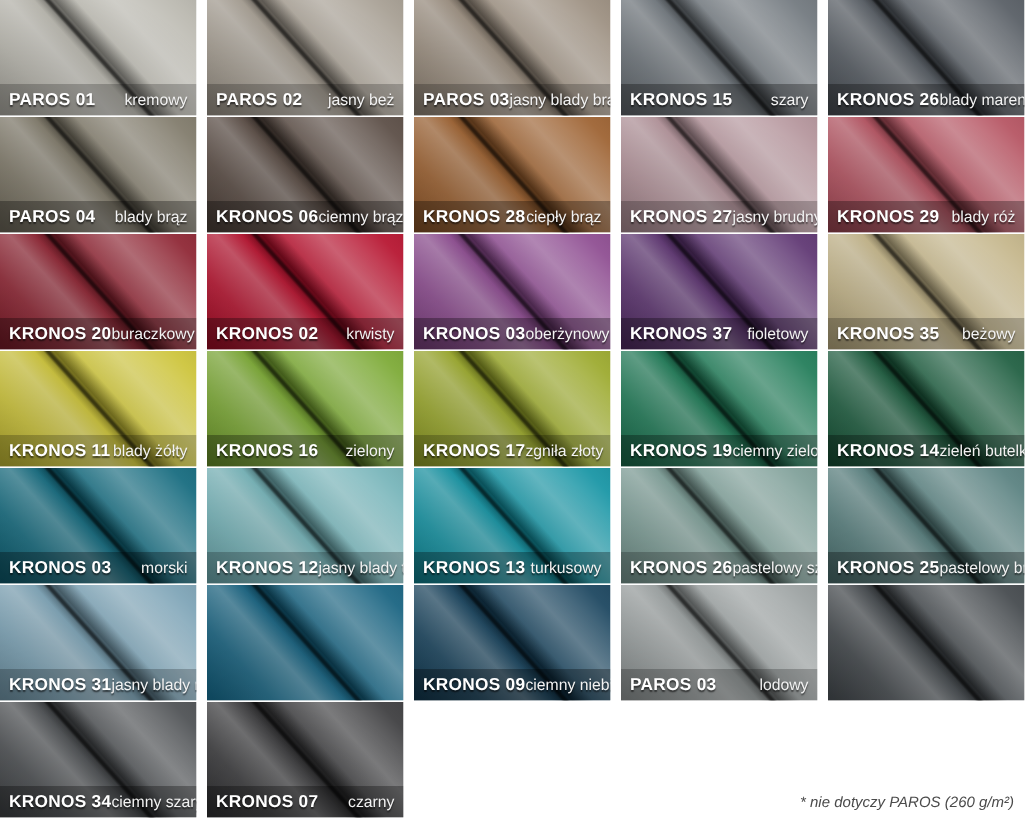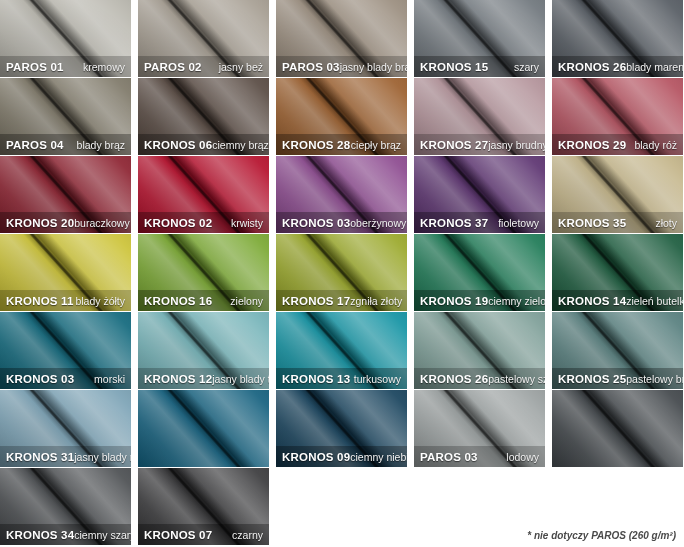--- a/index.html
+++ b/index.html
@@ -86,21 +86,21 @@
   }
   
   .swatch.light .labelbar{ background:rgba(0,0,0,0.22); }
 
   #footnote{
     position:absolute;
     right:8px;
     bottom:6px;
     font-size:10px;
     font-style:italic;
-    font-weight:bold;
+    font-weight:normal;
     color:#4a4a4a;
     white-space:nowrap;
   }
 </style>
 </head>
 <body>
 
 <div id="catalog">
     <div class="swatch light">
       <div class="fabric" style="--c: #b9b7ae;"></div>
@@ -197,21 +197,21 @@
       <div class="fabric" style="--c: #5c3370;"></div>
       <div class="labelbar">
         <span class="code">KRONOS 37</span>
         <span class="name">fioletowy</span>
       </div>
     </div>
     <div class="swatch light">
       <div class="fabric" style="--c: #c3b488;"></div>
       <div class="labelbar">
         <span class="code">KRONOS 35</span>
-        <span class="name">złoty</span>
+        <span class="name">beżowy</span>
       </div>
     </div>
     <div class="swatch light">
       <div class="fabric" style="--c: #ccc337;"></div>
       <div class="labelbar">
         <span class="code">KRONOS 11</span>
         <span class="name">blady żółty</span>
       </div>
     </div>
     <div class="swatch">

